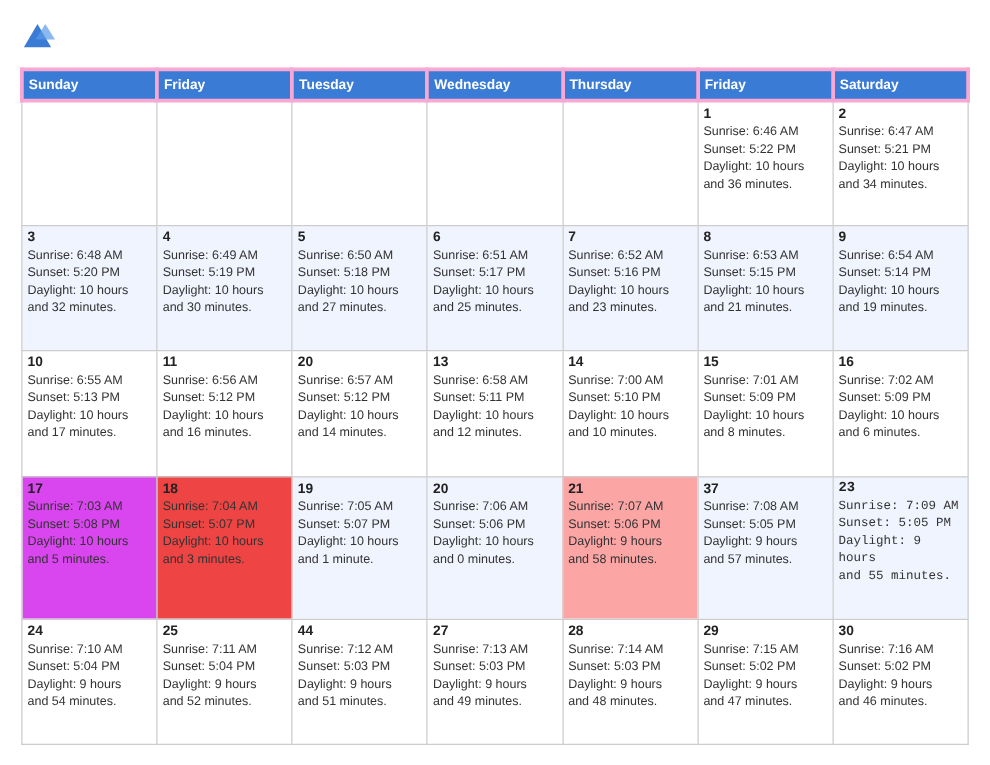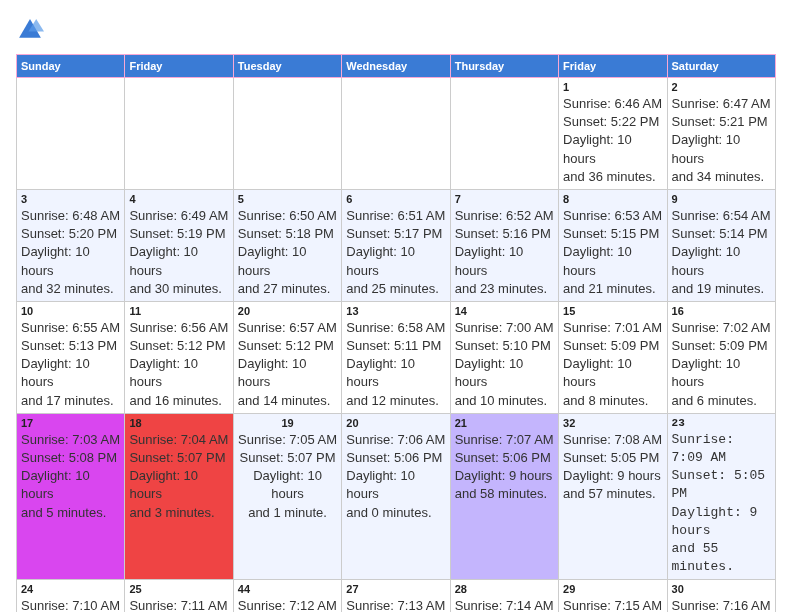--- a/index.html
+++ b/index.html
@@ -60,21 +60,21 @@
       width: 100%;
       table-layout: fixed;
     }
     .calendar th {
       background-color: #3a7bd5;
       color: #fff;
       font-size: 11px;
       font-weight: bold;
       padding: 5px 4px;
       text-align: left;
-      border: 1px solid #f9a8d4;
+      border: 3px solid #f9a8d4;
     }
     .calendar td {
       border: 1px solid #ccc;
       vertical-align: top;
       padding: 3px 4px;
       font-size: 9.5px;
       color: #333;
       background: #fff;
       height: 80px;
     }
@@ -82,21 +82,21 @@
       background: #f5f8ff;
     }
     .day-number {
       font-size: 11px;
       font-weight: bold;
       color: #222;
       display: block;
       margin-bottom: 2px;
     }
     .day-info {
-      font-size: 13px;
+      font-size: 10px;
       color: #333;
       line-height: 1.4;
     }
     .empty-cell {
       background: #fff !important;
     }
   </style>
 </head>
 <body>
 
@@ -208,34 +208,34 @@
         </tr>
         <tr>
           <td style="background: #d946ef;">
             <span class="day-number">17</span>
             <div class="day-info">Sunrise: 7:03 AM<br>Sunset: 5:08 PM<br>Daylight: 10 hours<br>and 5 minutes.</div>
           </td>
           <td style="background: #ef4444;">
             <span class="day-number">18</span>
             <div class="day-info">Sunrise: 7:04 AM<br>Sunset: 5:07 PM<br>Daylight: 10 hours<br>and 3 minutes.</div>
           </td>
-          <td style="background: rgb(240, 244, 255); text-align: center;">
+          <td style="background: rgb(240, 244, 255);">
             <span class="day-number">19</span>
             <div class="day-info">Sunrise: 7:05 AM<br>Sunset: 5:07 PM<br>Daylight: 10 hours<br>and 1 minute.</div>
           </td>
           <td style="background: rgb(240, 244, 255);">
             <span class="day-number">20</span>
             <div class="day-info">Sunrise: 7:06 AM<br>Sunset: 5:06 PM<br>Daylight: 10 hours<br>and 0 minutes.</div>
           </td>
-          <td style="background: #c4b5fd; margin-left: 37px;">
+          <td style="background: #fca5a5; margin-left: 37px;">
             <span class="day-number">21</span>
             <div class="day-info">Sunrise: 7:07 AM<br>Sunset: 5:06 PM<br>Daylight: 9 hours<br>and 58 minutes.</div>
           </td>
           <td style="background: rgb(240, 244, 255);">
-            <span class="day-number">32</span>
+            <span class="day-number">37</span>
             <div class="day-info">Sunrise: 7:08 AM<br>Sunset: 5:05 PM<br>Daylight: 9 hours<br>and 57 minutes.</div>
           </td>
           <td style="background: rgb(240, 244, 255); font-family: Liberation Mono, monospace;">
             <span class="day-number">23</span>
             <div class="day-info">Sunrise: 7:09 AM<br>Sunset: 5:05 PM<br>Daylight: 9 hours<br>and 55 minutes.</div>
           </td>
         </tr>
         <tr>
           <td>
             <span class="day-number">24</span>

